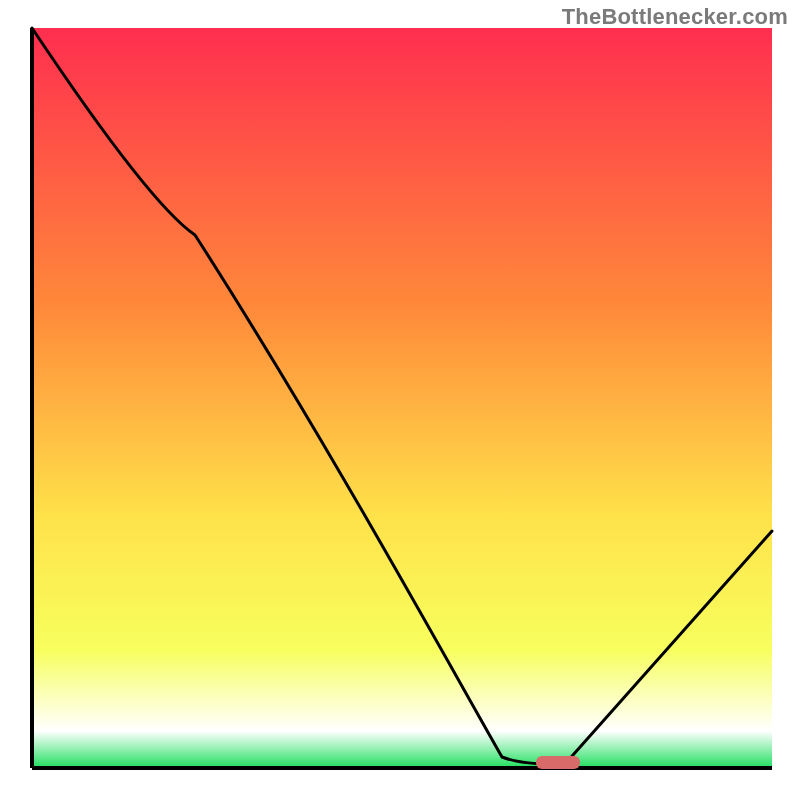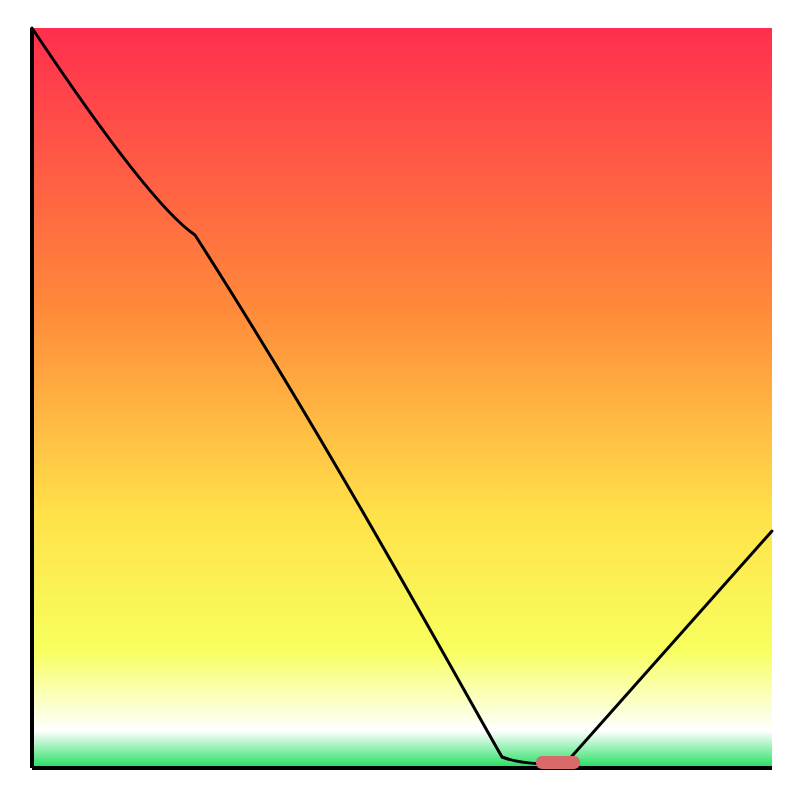--- a/index.html
+++ b/index.html
@@ -30,20 +30,21 @@
     top: 0;
     left: 0;
     width: 800px;
     height: 800px;
   }
 </style>
 </head>
 <body>
 <div class="container">
 
+<div class="watermark">TheBottlenecker.com</div>
 
 <svg class="chart" viewBox="0 0 800 800">
   <defs>
     <linearGradient id="bg-grad" x1="0" y1="0" x2="0" y2="1">
       <stop offset="0%" stop-color="#ff2e4f"></stop>
       <stop offset="38%" stop-color="#ff8a3a"></stop>
       <stop offset="66%" stop-color="#ffe24a"></stop>
       <stop offset="84%" stop-color="#f7ff5e"></stop>
       <stop offset="95%" stop-color="#ffffff"></stop>
       <stop offset="100%" stop-color="#1fdf5e"></stop>

